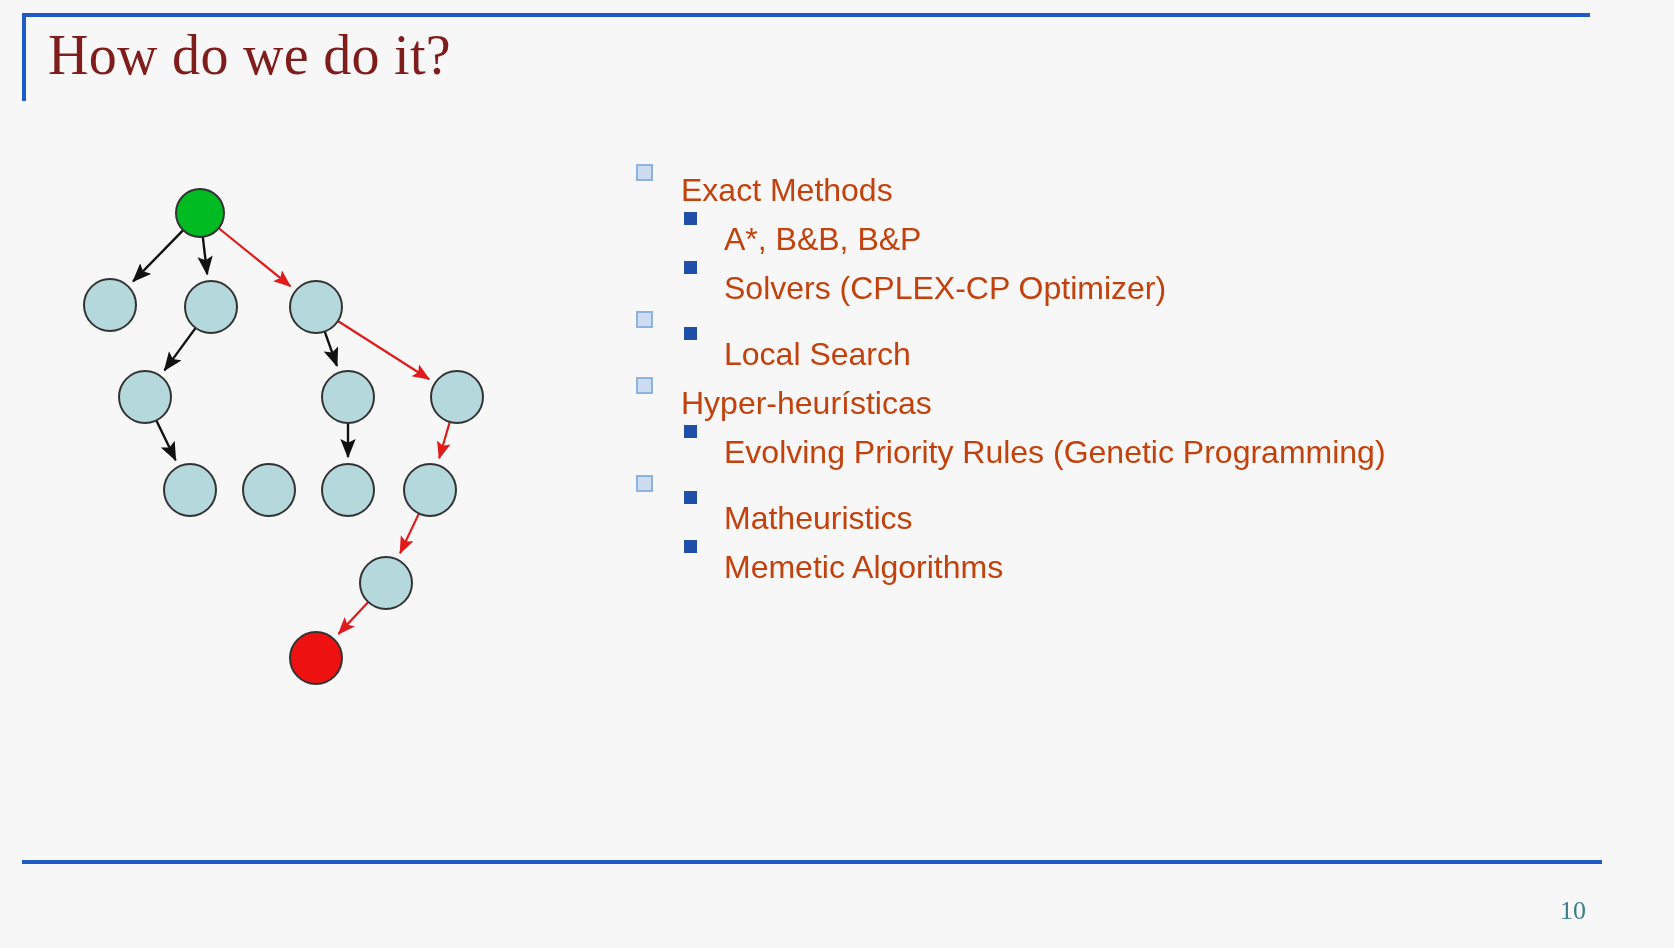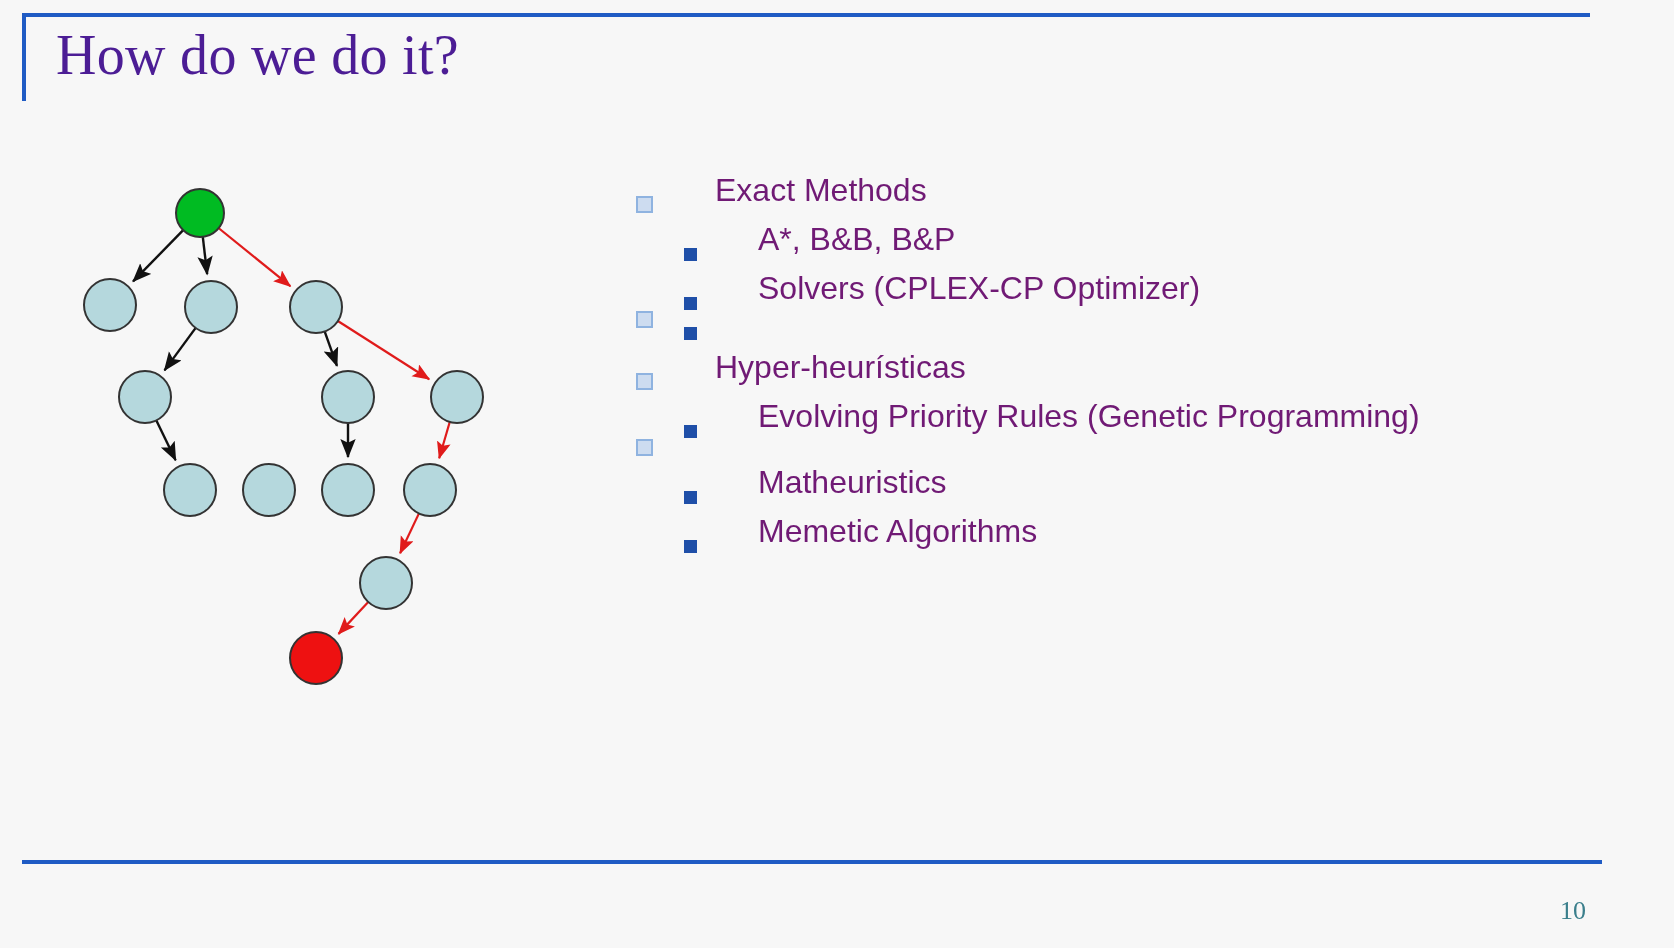--- a/index.html
+++ b/index.html
@@ -32,24 +32,23 @@
     height: 88px;
     background: #1f5bc4;
   }
   #slide-title {
     position: absolute;
     left: 48px;
     top: 27px;
     font-family: "Liberation Serif", serif;
     font-size: 56px;
     line-height: 1.0;
-    color: #4c1d95;
+    color: #7f1d1d;
     letter-spacing: 0.3px;
     white-space: nowrap;
-    margin-left: 8px;
   }
 
   
   #tree-diagram {
     position: absolute;
     left: 0px;
     top: 150px;
     width: 600px;
     height: 560px;
   }
@@ -59,23 +58,22 @@
 
   
   #bullet-list {
     position: absolute;
     left: 636px;
     top: 166px;
     width: 1010px;
   }
   .bullet-row {
     display: flex;
-    align-items: flex-end;
-    color: #701a75;
-    gap: 34px;
+    align-items: flex-start;
+    color: #c2410c;
   }
   .bullet-row.level-1 {
     font-size: 32px;
     line-height: 49px;
     padding-left: 0px;
   }
   .bullet-row.level-2 {
     font-size: 32px;
     line-height: 49px;
     padding-left: 48px;
@@ -182,20 +180,21 @@
     </div>
     <div class="bullet-row level-2">
       <span class="marker marker-l2"></span>
       <span class="bullet-text">Solvers (CPLEX-CP Optimizer)</span>
     </div>
     <div class="bullet-row level-1">
       <span class="marker marker-l1"></span>
     </div>
     <div class="bullet-row level-2">
       <span class="marker marker-l2"></span>
+      <span class="bullet-text">Local Search</span>
     </div>
     <div class="bullet-row level-1">
       <span class="marker marker-l1"></span>
       <span class="bullet-text">Hyper-heurísticas</span>
     </div>
     <div class="bullet-row level-2">
       <span class="marker marker-l2"></span>
       <span class="bullet-text">Evolving Priority Rules (Genetic Programming)</span>
     </div>
     <div class="bullet-row level-1">

